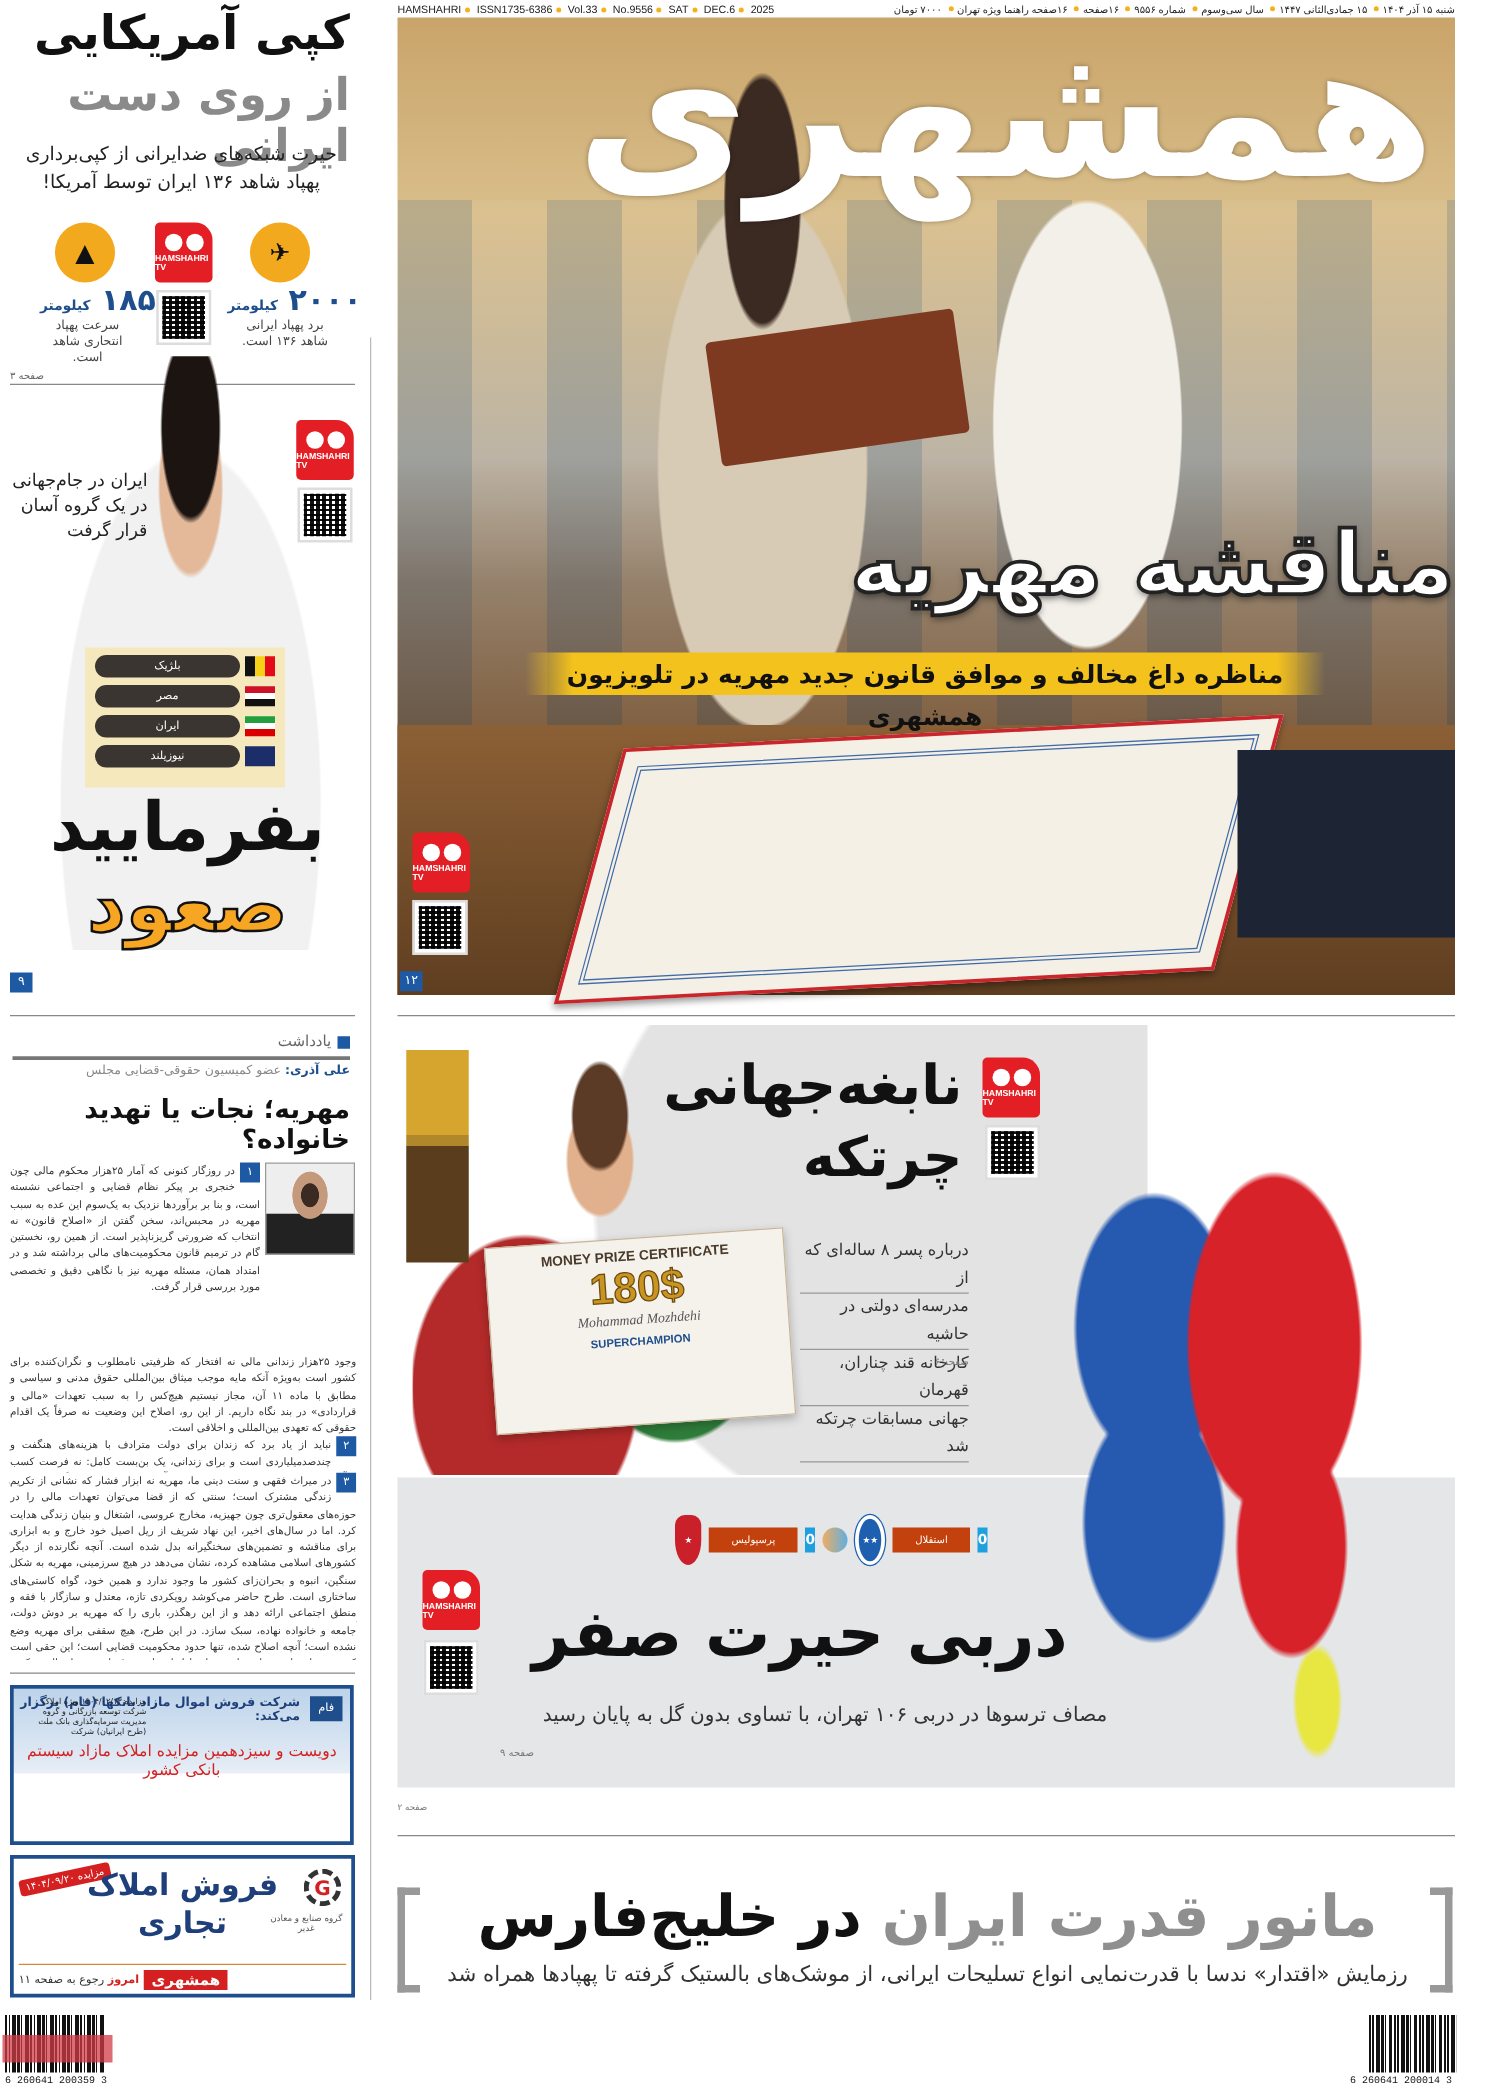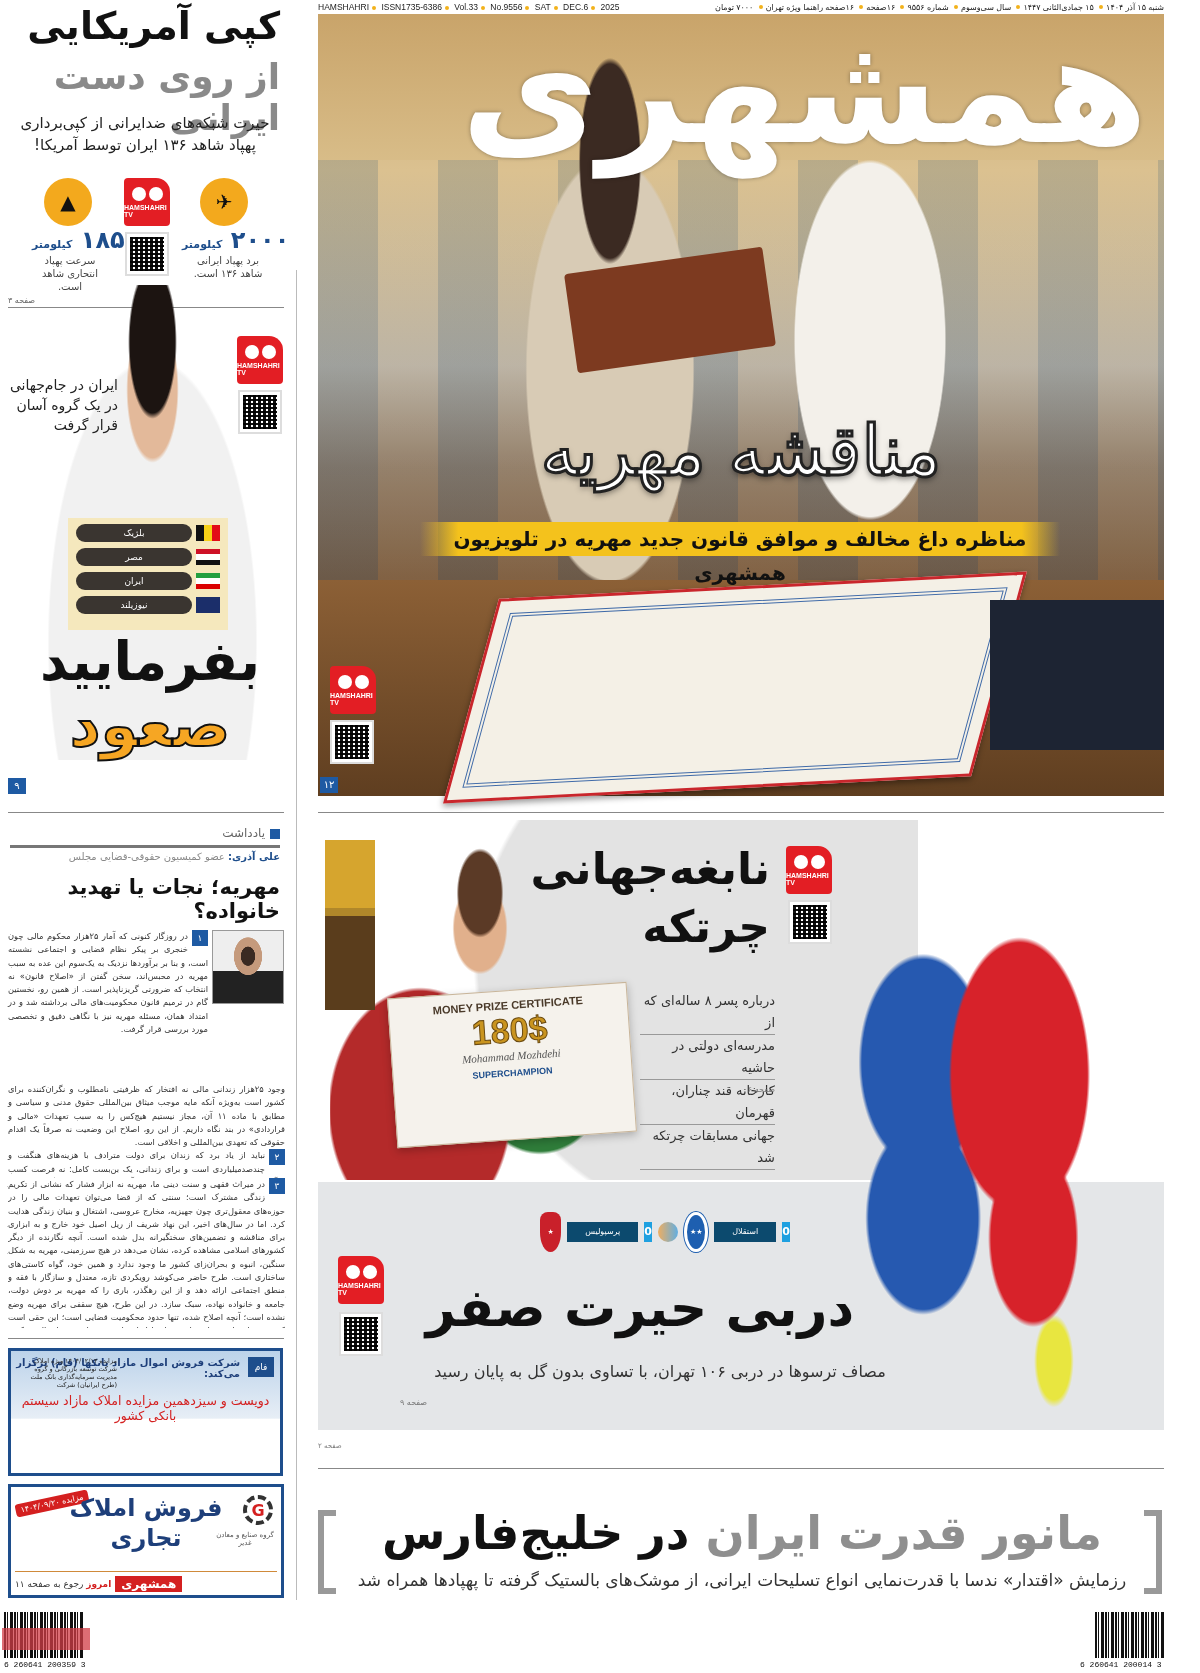--- a/index.html
+++ b/index.html
@@ -13,21 +13,21 @@
 .hero{left:318px;top:14px;width:846px;height:782px;background:linear-gradient(180deg,#c9a46a 0%,#d9be8a 20%,#b9b0a0 45%,#8f7a63 58%,#7b5a3a 72%,#6a4a2e 100%);overflow:hidden}
 .logo{left:338px;top:20px;width:810px;height:140px;display:flex;justify-content:space-between;align-items:center;font-family:"DejaVu Sans",sans-serif;font-weight:bold;font-size:150px;color:#fff;letter-spacing:-6px;line-height:1;text-shadow:0 0 4px rgba(0,0,0,.35)}
 .tiles{left:318px;top:160px;width:846px;height:420px;background:repeating-linear-gradient(90deg,rgba(40,90,140,.18) 0 60px,rgba(255,255,255,.05) 60px 120px)}
 .groom{left:480px;top:40px;width:260px;height:550px;background:radial-gradient(ellipse at 50% 22%,#3b2a22 0 16%,transparent 17%),radial-gradient(ellipse at 50% 60%,#d8cbb5 0 45%,transparent 46%);}
 .bride{left:760px;top:80px;width:220px;height:520px;background:radial-gradient(ellipse at 50% 50%,#f3f0ea 0 48%,transparent 49%)}
 .book{left:570px;top:260px;width:200px;height:100px;background:#7d3a20;transform:rotate(-8deg);border-radius:4px}
 .table-area{left:318px;top:580px;width:846px;height:216px;background:linear-gradient(180deg,#8c6036,#5f3e20)}
 .certificate{left:475px;top:585px;width:520px;height:205px;background:#f4f0e6;border:3px solid #c9262c;transform:skew(-18deg) rotate(-3deg);box-shadow:0 3px 6px rgba(0,0,0,.4)}
 .certificate::after{content:"";position:absolute;inset:12px;border:4px double #3f6aa8}
 .suit{left:990px;top:600px;width:174px;height:150px;background:#1d2433}
-.hero-headline{left:318px;top:410px;width:846px;text-align:center;font-size:70px;font-weight:normal;color:#fff;-webkit-text-stroke:3px #222;text-shadow:0 3px 6px rgba(0,0,0,.5);direction:rtl}
+.hero-headline{left:318px;top:410px;width:846px;font-size:70px;font-weight:bold;color:#fff;-webkit-text-stroke:3px #222;text-shadow:0 3px 6px rgba(0,0,0,.5);direction:rtl}
 .hero-sub{left:420px;top:522px;width:640px;height:34px;background:linear-gradient(90deg,transparent,#f4c21c 6%,#f4c21c 94%,transparent);font-size:20px;font-weight:bold;color:#111;text-align:center;line-height:34px;direction:rtl}
 .tvlogo{width:46px;height:48px;background:#e31e24;border-radius:4px 14px 4px 4px;position:absolute;display:flex;flex-direction:column;align-items:center;justify-content:center}
 .tvlogo .circles{display:flex;gap:3px}
 .tvlogo .c{width:14px;height:14px;border-radius:50%;background:#fff}
 .tvlogo .t{font-size:7px;color:#fff;font-weight:bold;margin-top:3px;font-family:"Liberation Sans",sans-serif}
 .qr{position:absolute;width:44px;height:44px;background:#fff;border:2px solid #ddd;padding:3px}
 .qr i{display:block;width:100%;height:100%;background:repeating-linear-gradient(0deg,#111 0 2px,#fff 2px 4px),repeating-linear-gradient(90deg,#111 0 3px,#fff 3px 5px);background-blend-mode:multiply}
 .pagebadge{position:absolute;width:18px;height:16px;background:#1e5aa3;color:#fff;font-size:10px;text-align:center;line-height:16px}
 .l-h1{left:10px;top:4px;width:270px;text-align:right;font-size:38px;font-weight:bold;color:#111;direction:rtl}
 .l-h2{left:10px;top:56px;width:270px;text-align:right;font-size:36px;font-weight:bold;color:#8a8a8a;direction:rtl}
@@ -83,21 +83,21 @@
 .prize .p3{font-size:11px;font-style:italic;color:#555;text-align:center;font-family:"Liberation Serif",serif}
 .prize .p4{font-size:9px;color:#1e4e8c;text-align:center;font-weight:bold;font-family:"Liberation Sans",sans-serif;margin-top:6px}
 .chess-title{left:520px;top:840px;width:250px;text-align:right;font-size:44px;font-weight:bold;color:#111;line-height:58px;direction:rtl}
 .chess-body{left:640px;top:990px;width:135px;font-size:13px;line-height:22px;color:#333;text-align:right;direction:rtl}
 .chess-body span{display:block;border-bottom:1px solid #999}
 .chess-ref{left:700px;top:1085px;width:75px;text-align:right;font-size:8px;color:#777;direction:rtl}
 .derby-bg{left:318px;top:1182px;width:846px;height:248px;background:#e4e6e8}
 .players{left:820px;top:815px;width:344px;height:650px;background:radial-gradient(ellipse at 52% 5%,#fff 0 4%,transparent 5%),radial-gradient(ellipse at 58% 40%,#d7222a 0 24%,transparent 25%),radial-gradient(ellipse at 30% 38%,#2659b0 0 18%,transparent 19%),radial-gradient(ellipse at 30% 62%,#2659b0 0 16%,transparent 17%),radial-gradient(ellipse at 62% 65%,#d7222a 0 14%,transparent 15%),radial-gradient(ellipse at 68% 84%,#e8e640 0 5%,transparent 6%)}
 .scoreboard{left:540px;top:1210px;width:250px;height:44px;display:flex;align-items:center;gap:6px;direction:rtl}
 .score{width:14px;height:20px;background:#1ea0e0;color:#fff;font-size:11px;text-align:center;line-height:20px;font-weight:bold}
-.teamlbl{height:20px;background:#0c4a6e;color:#fff;font-size:8px;padding:0 18px;line-height:20px}
+.teamlbl{height:20px;background:#c2410c;color:#fff;font-size:8px;padding:0 18px;line-height:20px}
 .crest{width:38px;height:40px;border-radius:50%;display:flex;align-items:center;justify-content:center;font-size:7px;color:#fff}
 .crest.blue{background:#1e5fb0;border:3px solid #fff;box-shadow:0 0 0 1px #1e5fb0}
 .crest.red{background:#c9202a;border-radius:8px 8px 50% 50%}
 .sponsor{width:36px;height:20px;border-radius:50%;background:linear-gradient(90deg,#f0a040,#40a0e0);opacity:.8}
 .derby-title{left:420px;top:1278px;width:440px;text-align:center;font-size:52px;font-weight:bold;color:#111;direction:rtl}
 .derby-sub{left:400px;top:1362px;width:520px;text-align:center;font-size:16px;color:#333;direction:rtl}
 .derby-ref{left:400px;top:1398px;width:60px;font-size:8px;color:#777}
 .bracket{position:absolute;top:1510px;width:18px;height:84px;border:6px solid #999}
 .bracket.l{left:318px;border-right:none}
 .bracket.r{left:1144px;border-left:none}

